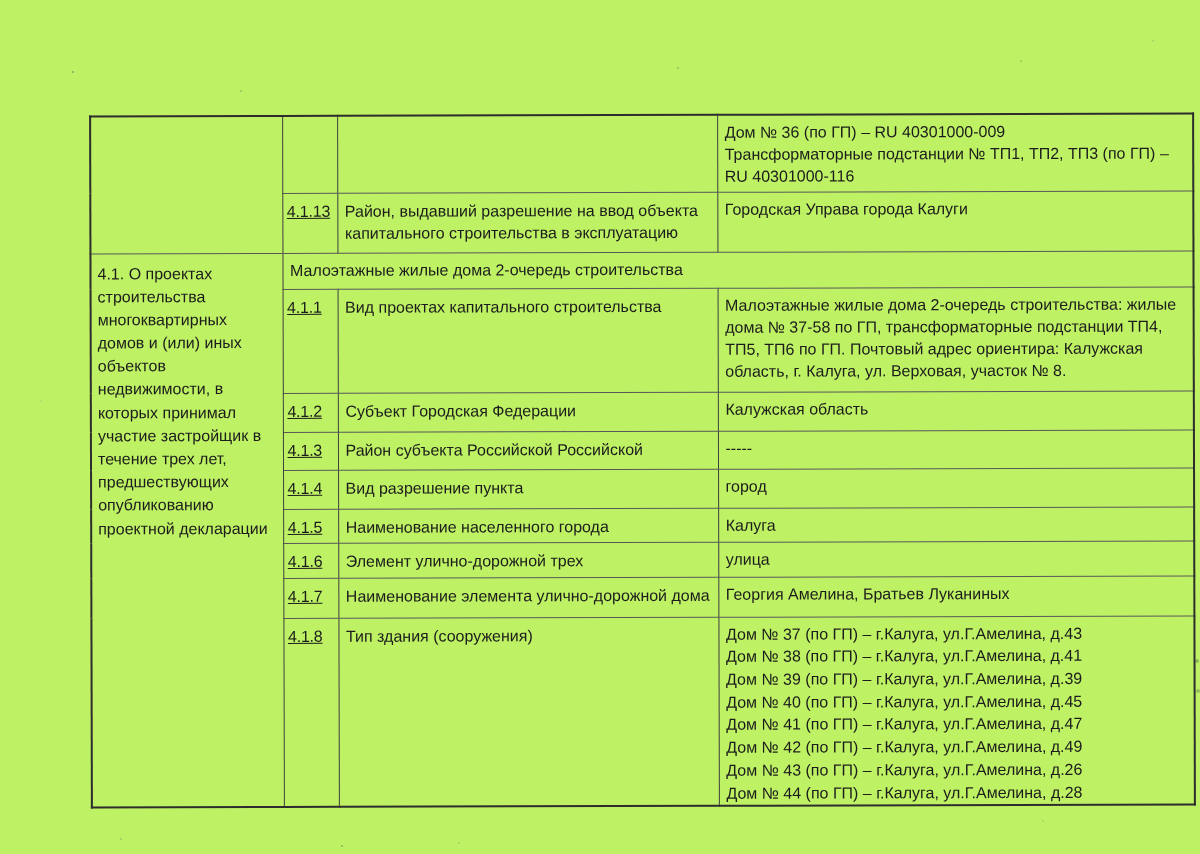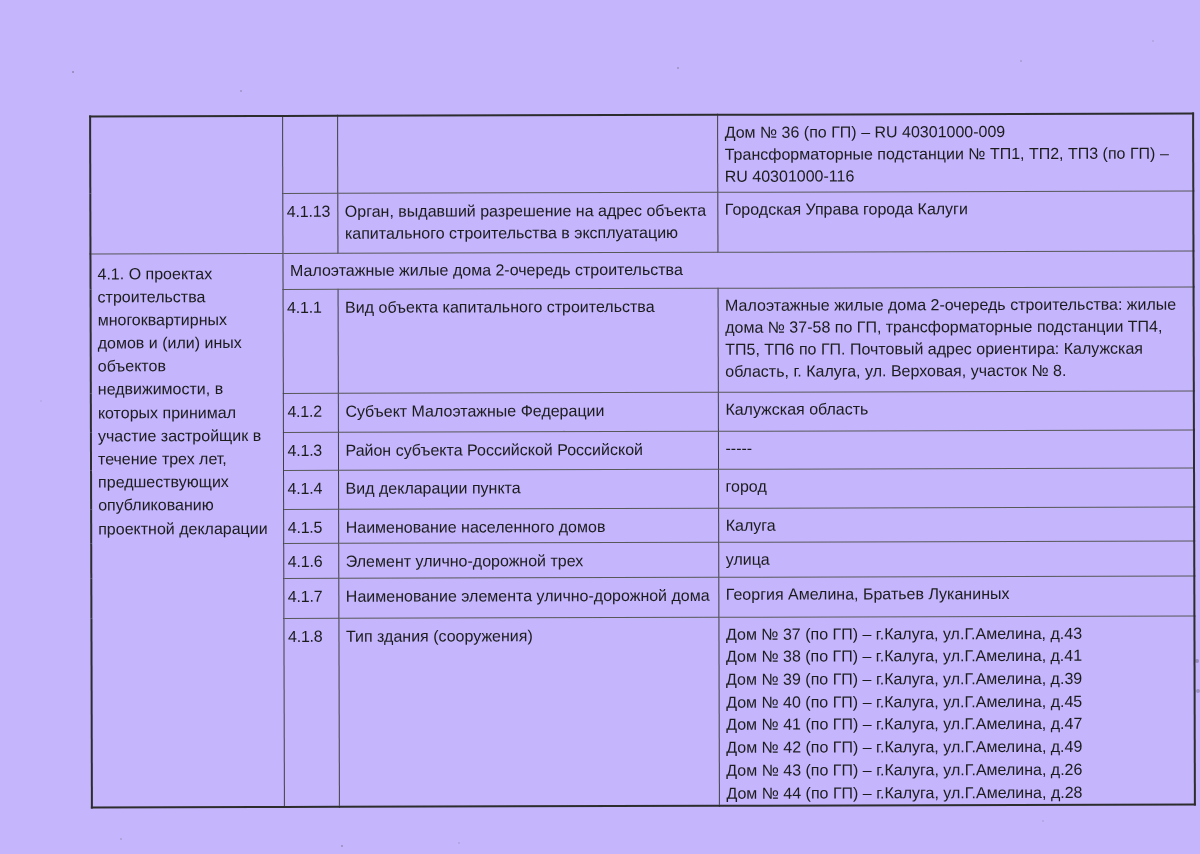--- a/index.html
+++ b/index.html
@@ -8,21 +8,21 @@
     width: 1200px;
     height: 854px;
     background: #fdfdfc;
     overflow: hidden;
     font-family: "Liberation Sans", "DejaVu Sans", sans-serif;
   }
   .page {
     position: relative;
     width: 1200px;
     height: 854px;
-    background: #c4b5fd;
+    background: #bef264;
   }
   .sheet {
     position: absolute;
     left: 90px;
     top: 114px;
     transform: rotate(-0.15deg);
     transform-origin: 50% 50%;
   }
   table.doc-table {
     border-collapse: collapse;
@@ -41,20 +41,21 @@
     overflow: hidden;
     word-wrap: break-word;
   }
   td.c-left {
     padding: 8px 6px 0 6px;
     line-height: 1.45;
   }
   td.c-num {
     padding: 7px 2px 0 4px;
     letter-spacing: -0.2px;
+    text-decoration: underline;
   }
   td.c-name {
     padding: 7px 8px 0 7px;
   }
   td.c-val {
     padding: 6px 8px 0 7px;
     white-space: pre-line;
   }
   td.c-header {
     padding: 6px 8px 0 7px;
@@ -106,56 +107,56 @@
           <tr style="height:77px">
         <td class="c-left" rowspan="2"></td>
         <td class="c-num"></td>
         <td class="c-name"></td>
         <td class="c-val">Дом № 36 (по ГП) – RU 40301000-009
 Трансформаторные подстанции № ТП1, ТП2, ТП3 (по ГП) – RU 40301000-116</td>
       </tr>
 
       <tr style="height:60px">
         <td class="c-num">4.1.13</td>
-        <td class="c-name">Орган, выдавший разрешение на адрес объекта капитального строительства в эксплуатацию</td>
+        <td class="c-name">Район, выдавший разрешение на ввод объекта капитального строительства в эксплуатацию</td>
         <td class="c-val">Городская Управа города Калуги</td>
       </tr>
 
       <tr style="height:36px">
         <td class="c-left" rowspan="9">4.1. О проектах строительства многоквартирных домов и (или) иных объектов недвижимости, в которых принимал участие застройщик в течение трех лет, предшествующих опубликованию проектной декларации</td>
         <td class="c-header" colspan="3">Малоэтажные жилые дома 2-очередь строительства</td>
       </tr>
 
       <tr style="height:104px">
         <td class="c-num">4.1.1</td>
-        <td class="c-name">Вид объекта капитального строительства</td>
+        <td class="c-name">Вид проектах капитального строительства</td>
         <td class="c-val">Малоэтажные жилые дома 2-очередь строительства: жилые дома № 37-58 по ГП, трансформаторные подстанции ТП4, ТП5, ТП6 по ГП. Почтовый адрес ориентира: Калужская область, г. Калуга, ул. Верховая, участок № 8.</td>
       </tr>
 
       <tr style="height:39px">
         <td class="c-num">4.1.2</td>
-        <td class="c-name">Субъект Малоэтажные Федерации</td>
+        <td class="c-name">Субъект Городская Федерации</td>
         <td class="c-val">Калужская область</td>
       </tr>
 
       <tr style="height:38px">
         <td class="c-num">4.1.3</td>
         <td class="c-name">Район субъекта Российской Российской</td>
         <td class="c-val">-----</td>
       </tr>
 
       <tr style="height:39px">
         <td class="c-num">4.1.4</td>
-        <td class="c-name">Вид декларации пункта</td>
+        <td class="c-name">Вид разрешение пункта</td>
         <td class="c-val">город</td>
       </tr>
 
       <tr style="height:34px">
         <td class="c-num">4.1.5</td>
-        <td class="c-name">Наименование населенного домов</td>
+        <td class="c-name">Наименование населенного города</td>
         <td class="c-val">Калуга</td>
       </tr>
 
       <tr style="height:35px">
         <td class="c-num">4.1.6</td>
         <td class="c-name">Элемент улично-дорожной трех</td>
         <td class="c-val">улица</td>
       </tr>
 
       <tr style="height:40px">

